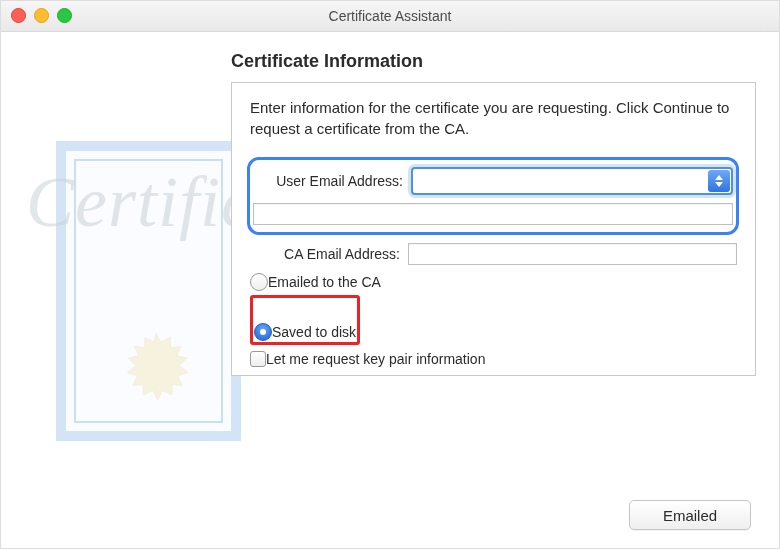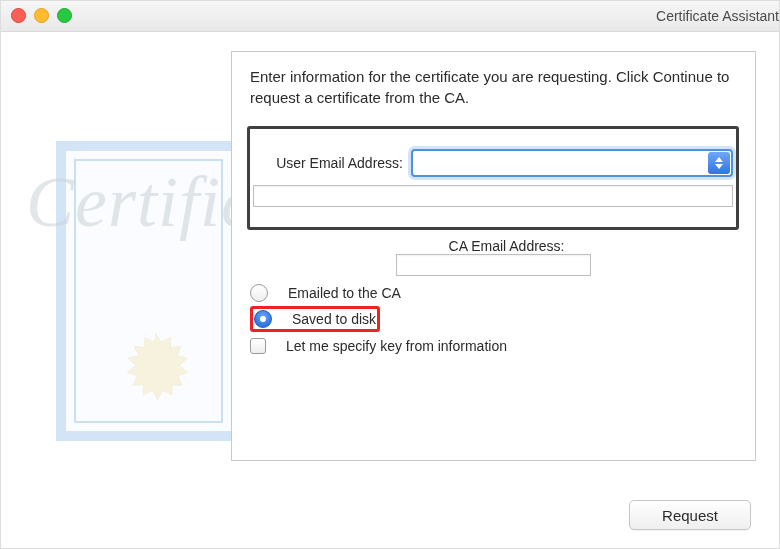--- a/index.html
+++ b/index.html
@@ -3,36 +3,36 @@
 <meta charset="utf-8">
 <style>
   html,body{margin:0;padding:0;font-family:-apple-system,"Helvetica Neue",Arial,sans-serif;background:#fff;}
   .window{box-sizing:border-box;width:780px;height:549px;background:#fff;border:1px solid #ddd;position:relative;}
   .titlebar{height:30px;background:linear-gradient(#f6f6f6,#e9e9e9);border-bottom:1px solid #d9d9d9;display:flex;align-items:center;position:relative;}
   .traffic{position:absolute;left:10px;top:7px;display:flex;gap:8px;}
   .dot{width:13px;height:13px;border-radius:50%;}
   .dot.red{background:#ff5f57;border:1px solid #e14039;}
   .dot.yel{background:#febc2e;border:1px solid #dfa123;}
   .dot.grn{background:#28c840;border:1px solid #1baa2e;}
-  .title{flex:1;text-align:right;font-size:14px;color:#4b4b4b;}
+  .title{flex:1;text-align:center;font-size:14px;color:#4b4b4b;}
   .content{position:absolute;left:230px;right:25px;top:50px;}
   .heading{font-size:18px;font-weight:700;color:#2b2b2b;margin:0 0 10px 0;}
-  .panel{border:1px solid #c9c9c9;background:#fff;padding:14px 18px 30px 18px;box-sizing:border-box;width:525px;height:410px;}
+  .panel{border:1px solid #c9c9c9;background:#fff;padding:14px 18px 30px 18px;box-sizing:border-box;width:525px;height:294px;}
   .instr{font-size:15px;color:#2b2b2b;line-height:1.4;margin-bottom:18px;}
   .row{display:flex;align-items:center;margin-bottom:8px;}
   .lbl{width:150px;text-align:right;padding-right:8px;font-size:14px;color:#2b2b2b;}
   .field{flex:1;position:relative;}
   .hl{border:3px solid #ec2226;border-radius:3px;padding:1px;}
-  .hl-group{border:3px solid #404040;border-radius:3px;padding:20px 3px;margin-left:-3px;margin-right:-2px;}
+  .hl-group{border:3px solid #3b82f6;border-radius:12px;padding:7px 3px;margin-left:-3px;margin-right:-2px;}
   .combo{display:flex;align-items:center;height:24px;border:2px solid #4f90e2;border-radius:4px;background:#fff;box-shadow:0 0 0 3px rgba(79,144,226,0.25);}
   .combo-input{flex:1;border:none;outline:none;font-size:14px;padding:0 6px;background:transparent;}
   .combo-btn{width:22px;height:22px;background:linear-gradient(#6ea8f6,#2f74e0);border-radius:3px;margin:1px;display:flex;flex-direction:column;align-items:center;justify-content:center;gap:0;}
   .combo-btn svg{display:block;}
   .textin{width:100%;height:22px;border:1px solid #bfbfbf;box-shadow:inset 0 1px 2px rgba(0,0,0,0.06);font-size:14px;padding:1px 6px;box-sizing:border-box;border-radius:0;}
-  .opt{display:flex;align-items:center;gap:20px;font-size:14px;color:#2b2b2b;margin-bottom:4px;}
+  .opt{display:flex;align-items:center;gap:0;font-size:14px;color:#2b2b2b;margin-bottom:4px;}
   .radio{width:16px;height:16px;border-radius:50%;border:1px solid #9a9a9a;background:linear-gradient(#fff,#eee);display:flex;align-items:center;justify-content:center;}
   .radio.checked{background:radial-gradient(circle at 50% 35%, #6ea8f6 0%, #2f74e0 70%);border:1px solid #1c61c7;}
   .radio.checked::after{content:"";width:6px;height:6px;border-radius:50%;background:#fff;}
   .cbox{width:14px;height:14px;border:1px solid #9a9a9a;border-radius:3px;background:linear-gradient(#fff,#eee);}
   .continue{position:absolute;right:28px;bottom:18px;width:120px;height:28px;background:linear-gradient(#ffffff,#efefef);border:1px solid #c6c6c6;border-radius:5px;font-size:15px;color:#2b2b2b;display:flex;align-items:center;justify-content:center;box-shadow:0 1px 1px rgba(0,0,0,0.05);}
   
   .art{position:absolute;left:55px;top:140px;width:185px;height:300px;pointer-events:none;}
   .art .outer{position:absolute;inset:0;border:10px solid #a6cbee;background:#f7fbff;opacity:0.5;}
   .art .inner{position:absolute;left:18px;right:18px;top:18px;bottom:18px;border:2px solid #cadff0;}
   .art .script{position:absolute;left:-30px;top:20px;font-family:"Snell Roundhand","Brush Script MT",cursive;font-size:72px;color:#c9d2d8;opacity:0.55;font-style:italic;letter-spacing:1px;}
@@ -60,20 +60,21 @@
     <div class="seal">
       <svg viewBox="0 0 100 100" width="80" height="80">
         <g fill="#f2e6b7" stroke="#e8dca8" stroke-width="1">
           <polygon points="50,3 56,14 68,8 68,21 81,19 76,31 89,34 79,43 90,52 77,56 83,68 70,67 70,80 58,74 52,86 46,74 34,80 34,67 21,68 27,56 14,52 25,43 15,34 28,31 23,19 36,21 36,8 48,14"></polygon>
         </g>
       </svg>
     </div>
   </div>
 
   <div class="content">
+    <div class="heading">Certificate Information</div>
 
     <div class="panel">
       <div class="instr">Enter information for the certificate you are requesting. Click Continue to request a certificate from the CA.</div>
 
       <div class="hl-group">
         <div class="row">
           <div class="lbl">User Email Address:</div>
           <div class="field">
             <div class="combo">
               <input class="combo-input" value="" style="">
@@ -88,46 +89,46 @@
             </div>
           </div>
         </div>
         <div class="row" style="margin-bottom:0;">
           <div class="field">
             <input class="textin" value="" style="">
           </div>
         </div>
       </div>
 
-      <div class="row" style="margin-top:8px;flex-direction:column;">
+      <div class="row" style="margin-top:8px;">
         <div class="lbl">CA Email Address:</div>
         <div class="field">
           <input class="textin" value="" style="">
         </div>
       </div>
 
       <div class="row" style="align-items:flex-start;">
         <div class="field">
           <div class="opt">
             <span class="radio"></span>
             <span>Emailed to the CA</span>
           </div>
           <div class="hl" style="display:inline-block;">
-            <div class="opt" style="margin-bottom:0;">
+            <div class="opt" style="margin-bottom:0;margin-top:24px;">
               <span class="radio checked"></span>
               <span>Saved to disk</span>
             </div>
           </div>
           <div class="opt" style="margin-top:6px;">
             <span class="cbox"></span>
-            <span>Let me specify key from information</span>
+            <span>Let me request key pair information</span>
           </div>
         </div>
       </div>
 
     </div>
   </div>
 
   <div class="continue">
-    <span>Request</span>
+    <span>Emailed</span>
   </div>
 
 </div>
 
 </body></html>

